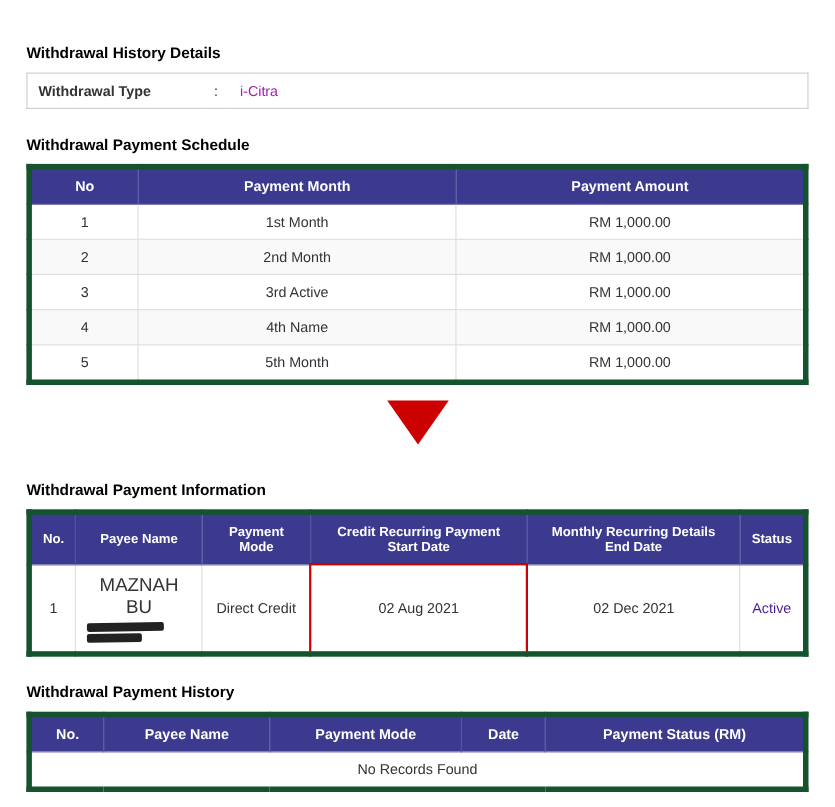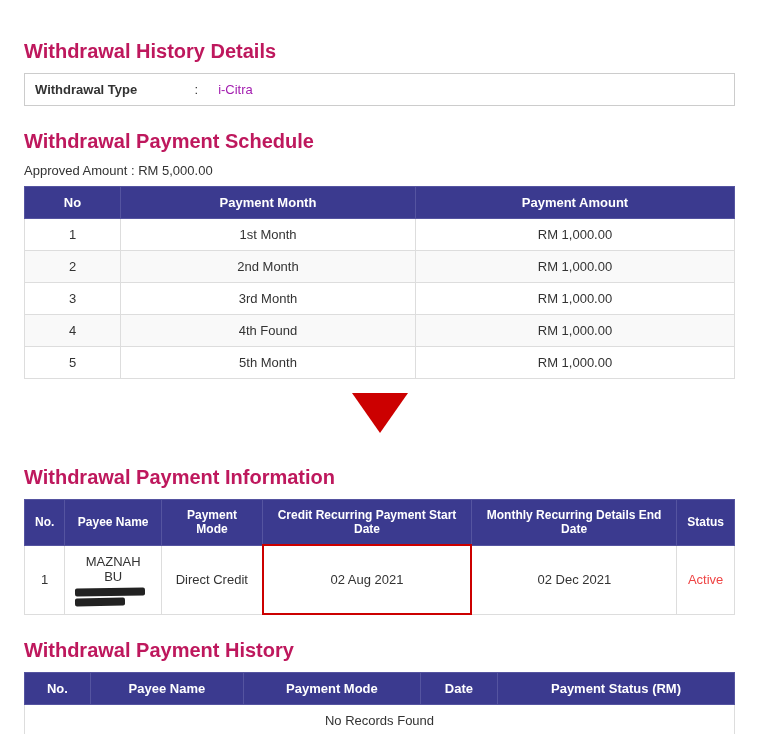--- a/index.html
+++ b/index.html
@@ -10,23 +10,23 @@
       color: #333;
     }
     .page-container {
       background: #fff;
       max-width: 759px;
       margin: 0 auto;
       padding: 20px 24px 30px;
       min-height: 734px;
     }
     .section-title {
-      font-size: 20px;
+      font-size: 14px;
       font-weight: bold;
-      color: #be185d;
+      color: #000000;
       margin-bottom: 10px;
       margin-top: 20px;
     }
     .detail-table {
       width: 100%;
       border-collapse: collapse;
       border: 1px solid #ccc;
       margin-bottom: 6px;
     }
     .detail-table td {
@@ -59,21 +59,21 @@
       position: relative;
     }
     .approved-amount {
       font-size: 13px;
       color: #333;
       margin-bottom: 8px;
     }
     .data-table {
       width: 100%;
       border-collapse: collapse;
-      border: 1px solid #14532d;
+      border: 5px solid #14532d;
       margin-bottom: 4px;
     }
     .data-table th {
       background: #3b3a8f;
       color: #fff;
       padding: 8px 10px;
       text-align: center;
       font-size: 13px;
       border: 1px solid #5554a0;
     }
@@ -106,32 +106,32 @@
       position: relative;
     }
     .highlighted-cell {
       border: 2px solid #cc0000 !important;
       background: #fff !important;
     }
     .payment-info-table th {
       font-size: 12px;
     }
     .status-active {
-      color: #ef4444;
+      color: #4c1d95;
     }
     .no-records {
       padding: 10px;
       font-size: 13px;
       color: #333;
     }
     .payee-cell {
       vertical-align: top;
     }
     .payee-name-text {
-      font-size: 13px;
+      font-size: 17px;
     }
     .payee-redacted {
       display: block;
       background: #222;
       height: 8px;
       width: 70px;
       border-radius: 2px;
       margin-top: 4px;
       transform: rotate(-1deg);
     }
@@ -155,21 +155,20 @@
           <td class="detail-label">Withdrawal Type</td>
           <td class="detail-colon">:</td>
           <td class="detail-value">i-Citra</td>
         </tr>
       </tbody>
     </table>
   </div>
 
   <div class="section-divider">
     <div class="section-title">Withdrawal Payment Schedule</div>
-    <div class="approved-amount">Approved Amount : RM 5,000.00</div>
     <table class="data-table">
       <thead>
         <tr>
           <th>No</th>
           <th>Payment Month</th>
           <th>Payment Amount</th>
         </tr>
       </thead>
       <tbody>
         <tr>
@@ -177,26 +176,26 @@
           <td>1st Month</td>
           <td>RM 1,000.00</td>
         </tr>
         <tr>
           <td class="center">2</td>
           <td>2nd Month</td>
           <td>RM 1,000.00</td>
         </tr>
         <tr>
           <td class="center">3</td>
-          <td>3rd Month</td>
+          <td>3rd Active</td>
           <td>RM 1,000.00</td>
         </tr>
         <tr>
           <td class="center">4</td>
-          <td>4th Found</td>
+          <td>4th Name</td>
           <td>RM 1,000.00</td>
         </tr>
         <tr>
           <td class="center">5</td>
           <td>5th Month</td>
           <td>RM 1,000.00</td>
         </tr>
       </tbody>
     </table>
   </div>

